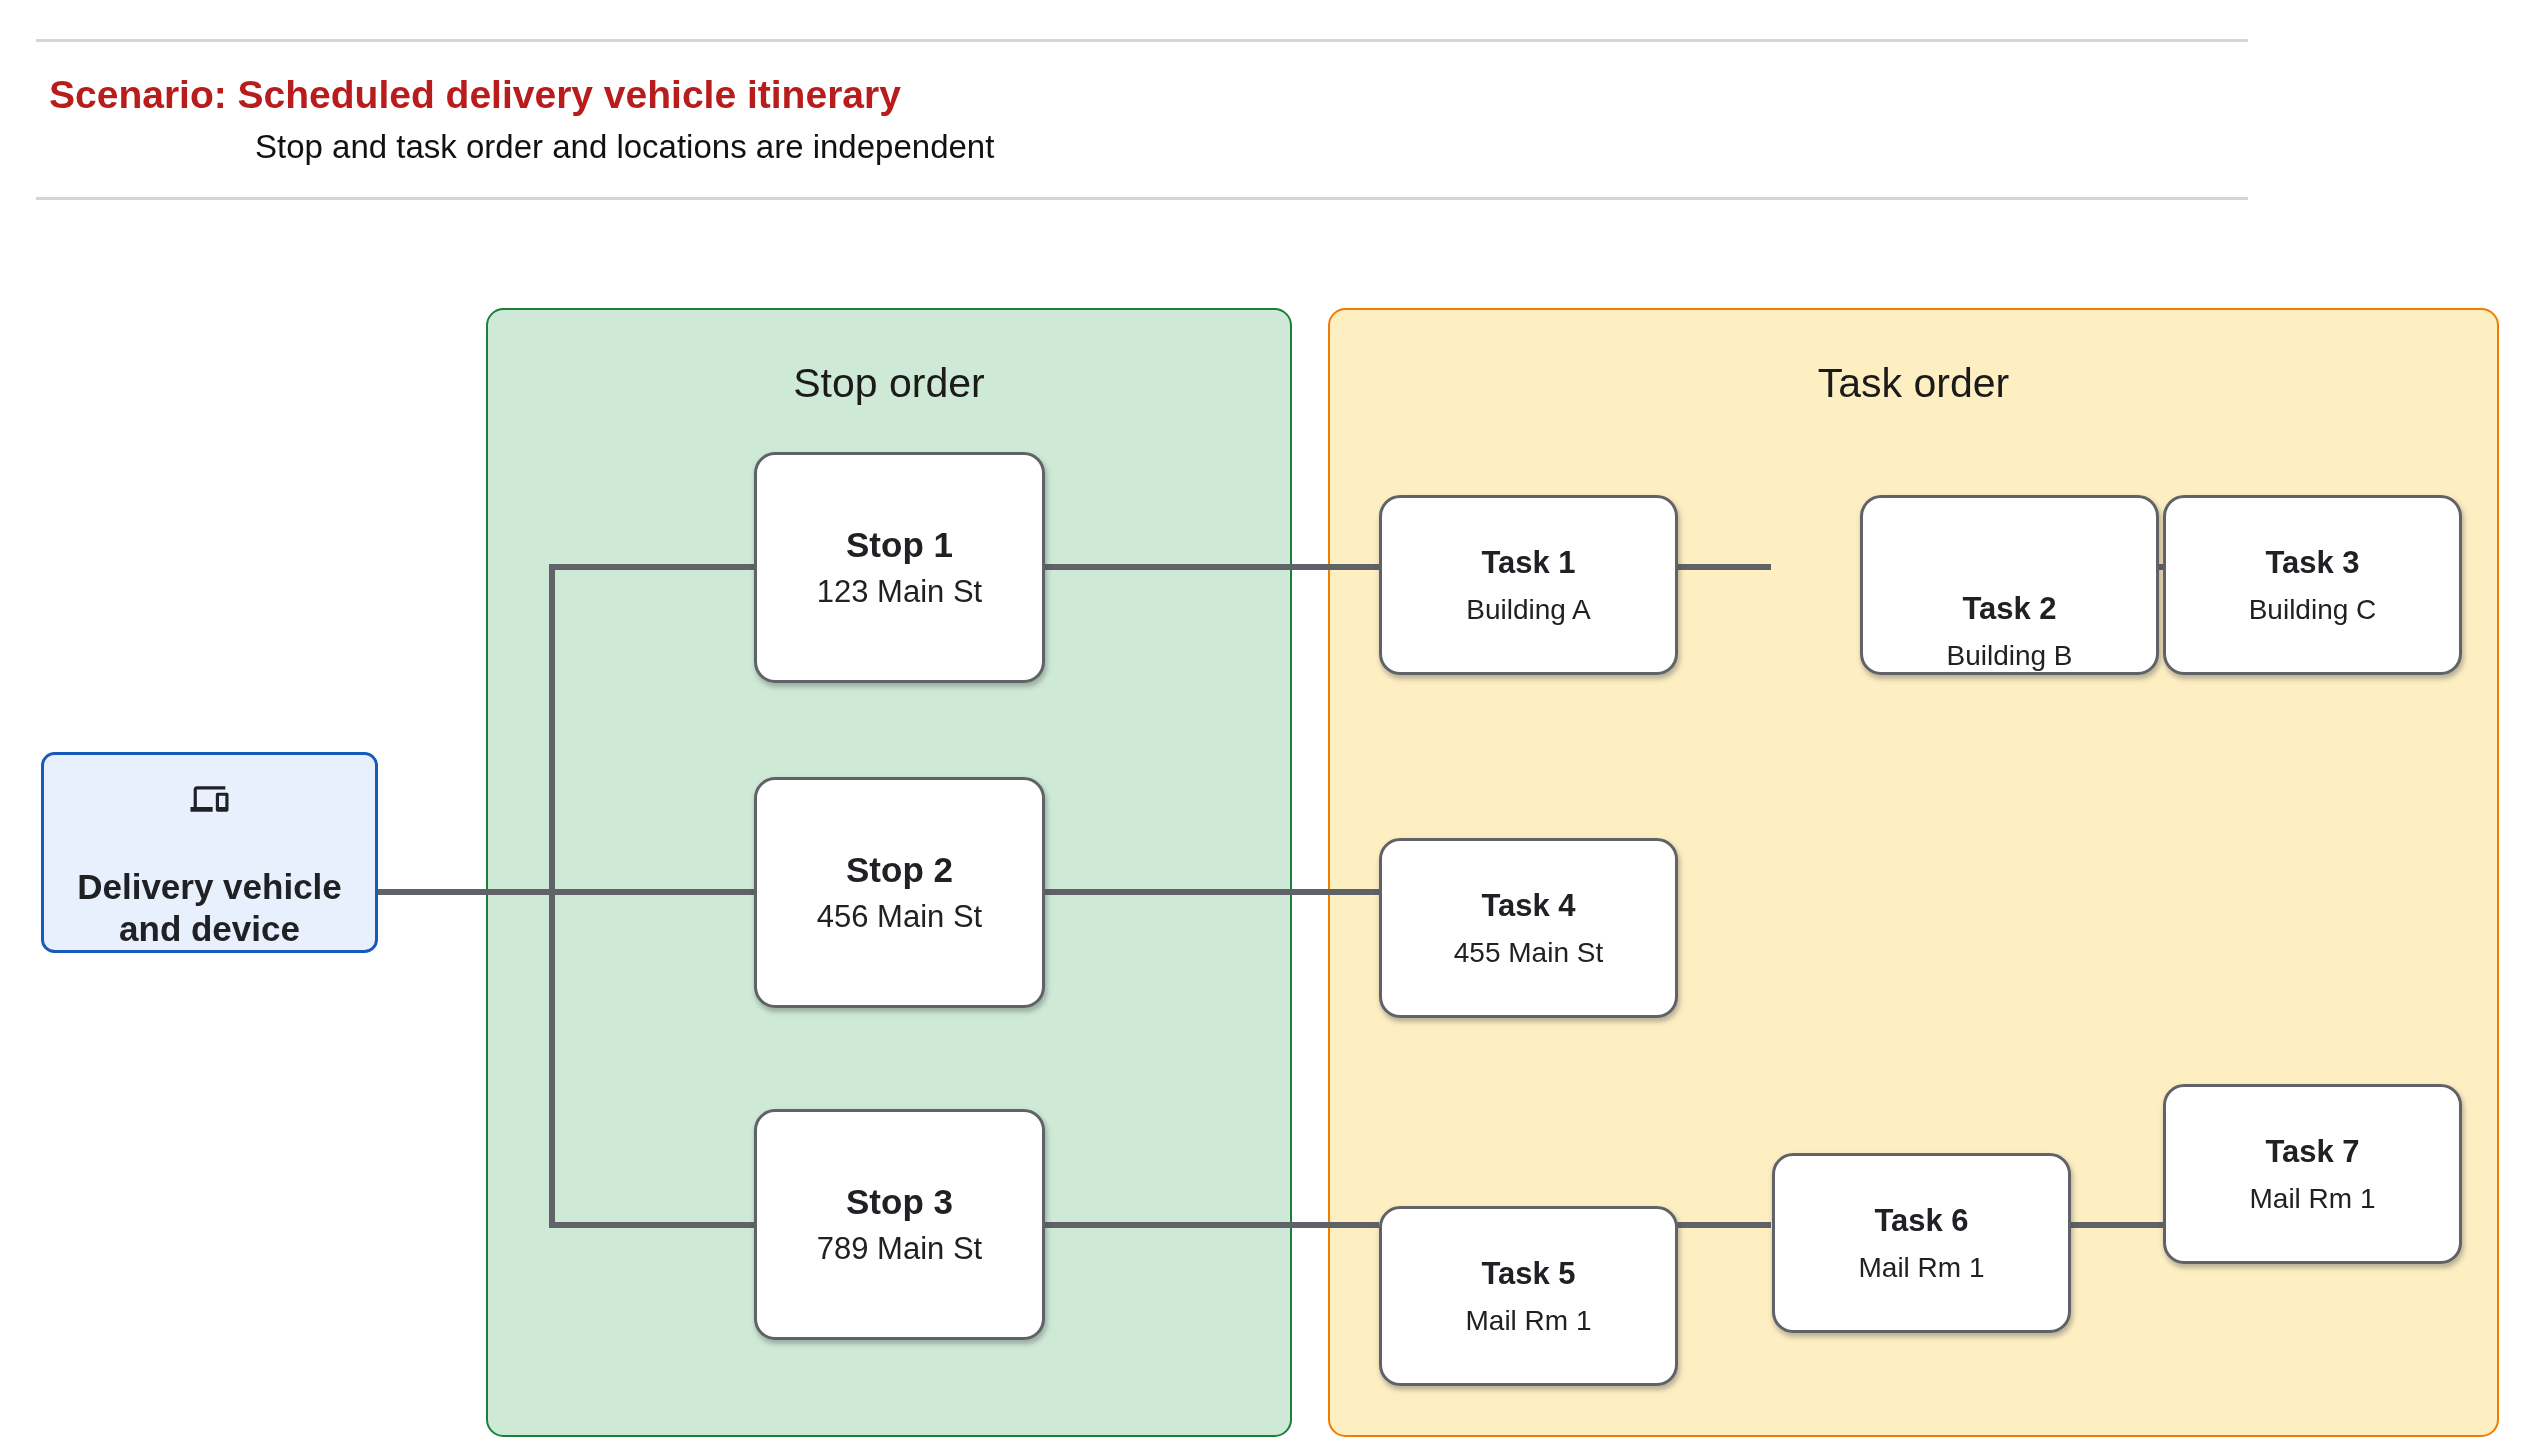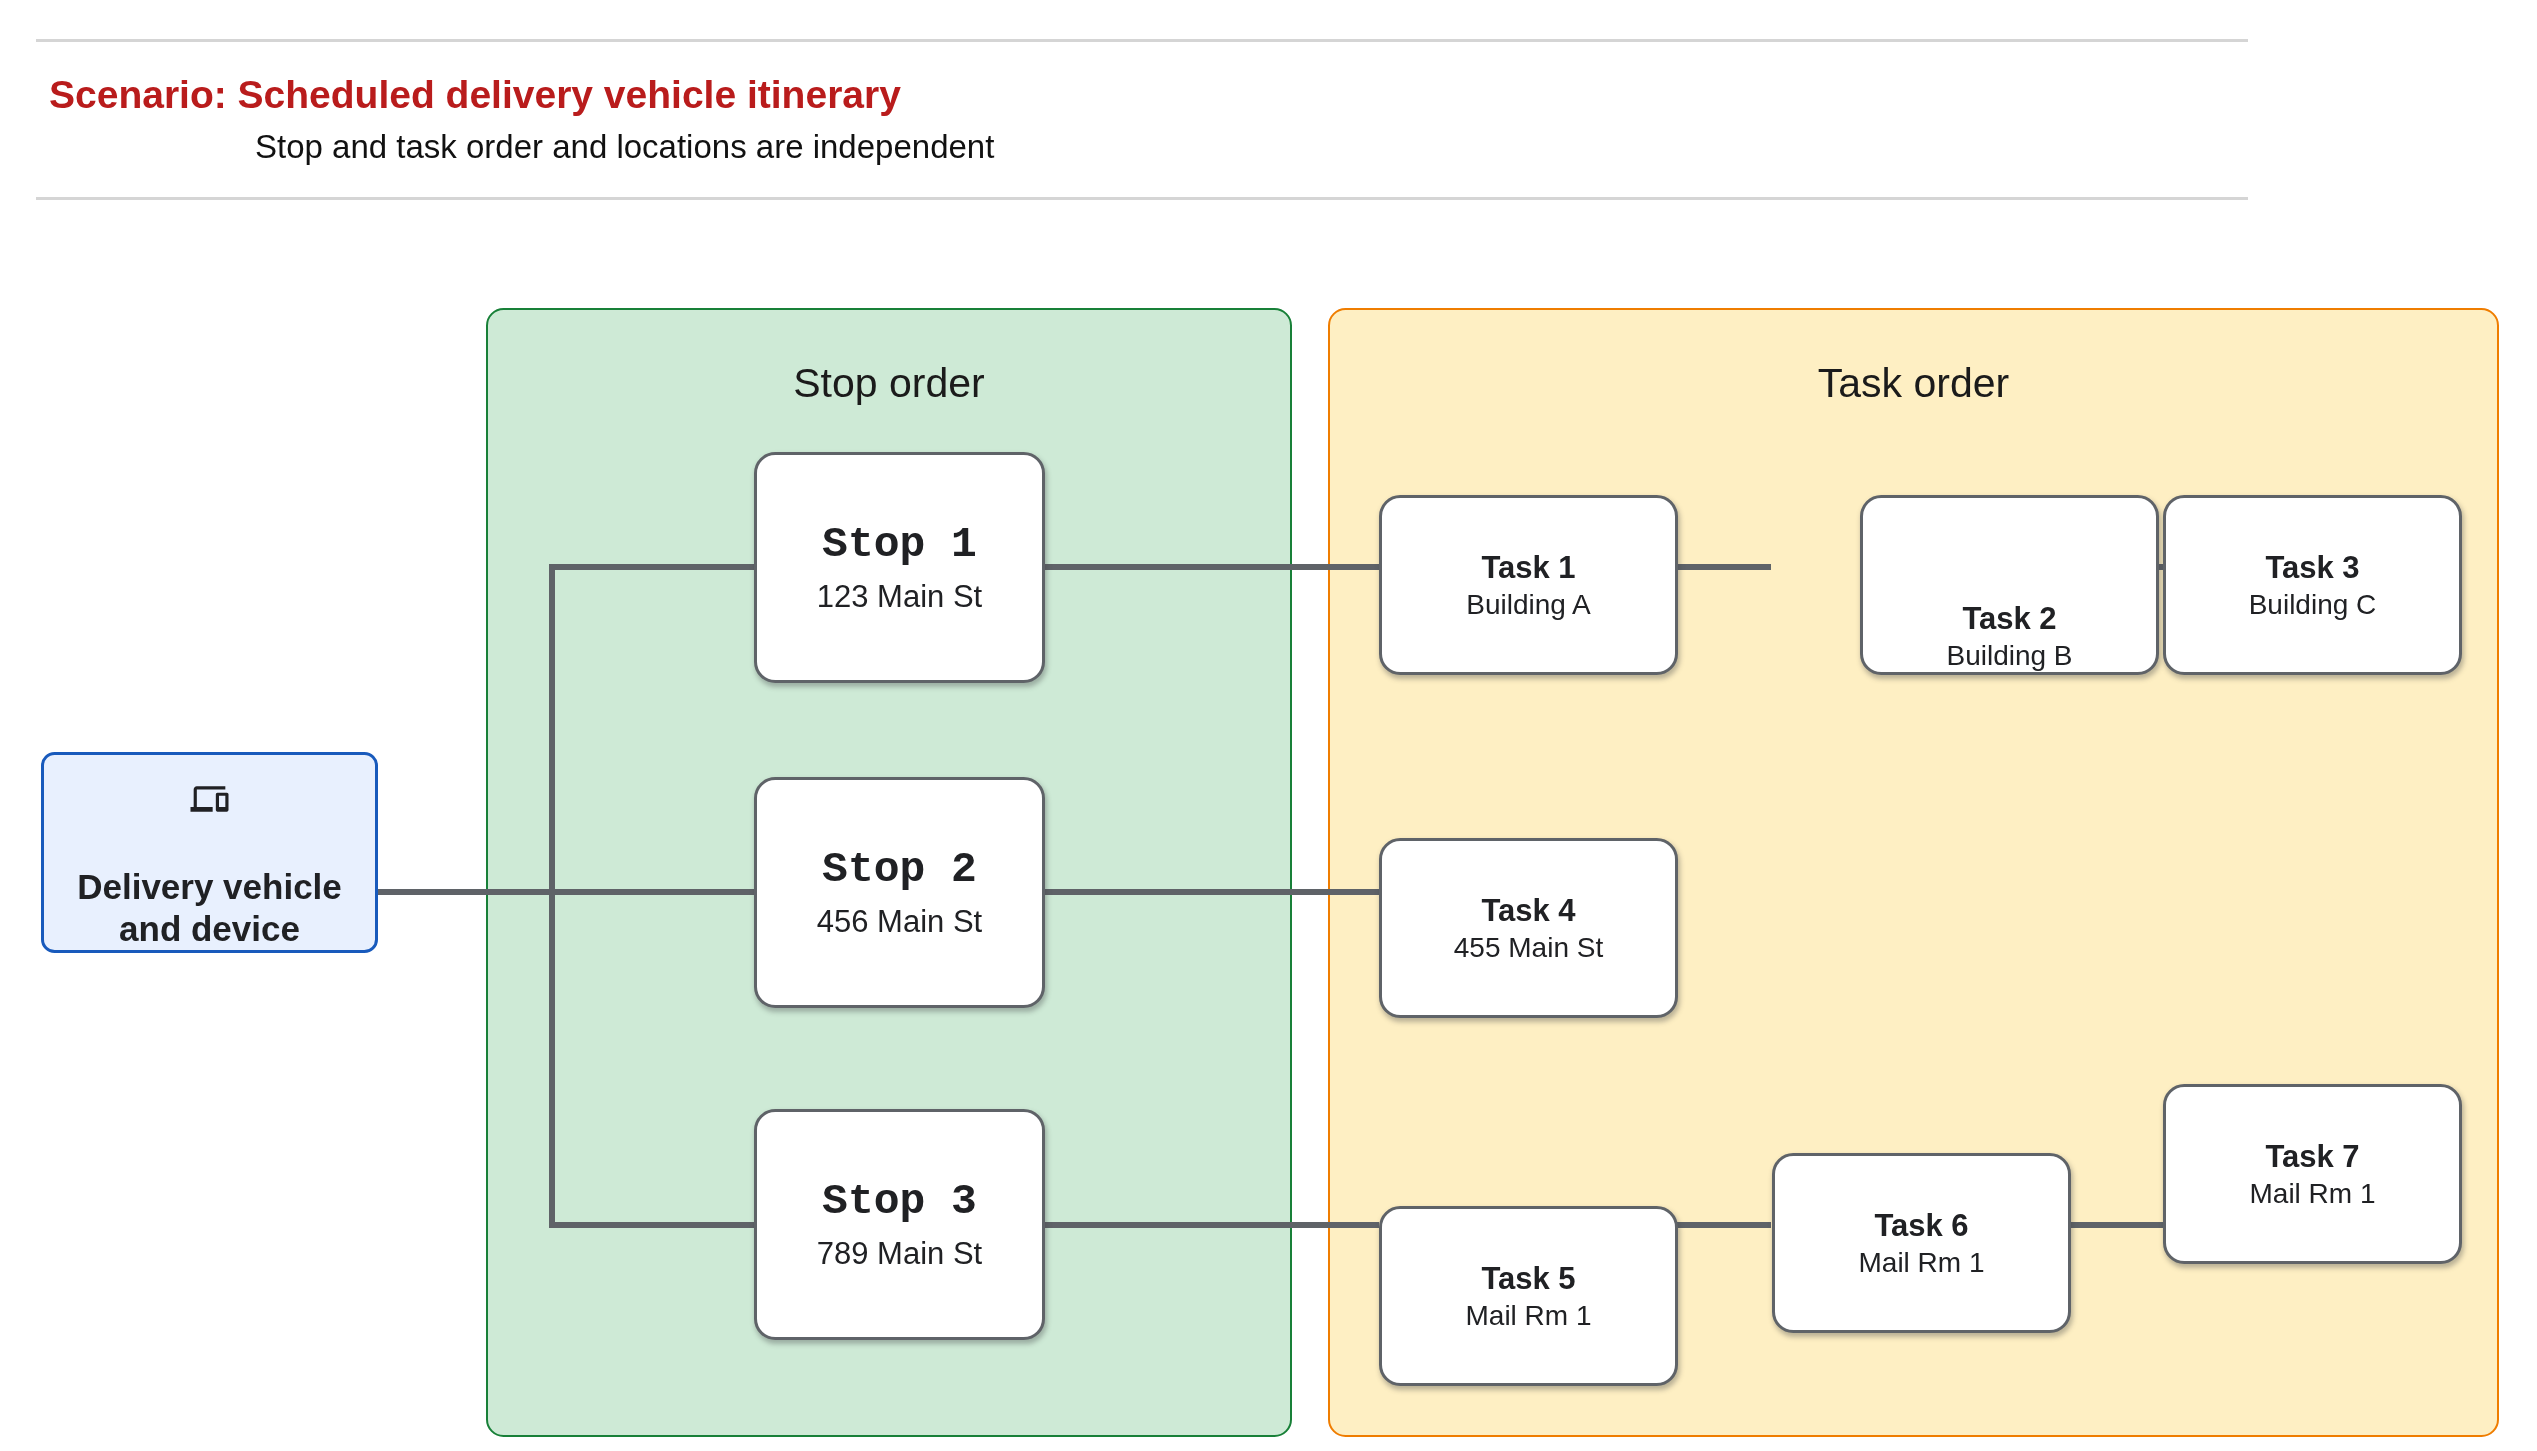--- a/index.html
+++ b/index.html
@@ -25,25 +25,25 @@
   .panel-task{left:1328px; width:1171px; background:var(--task_fill); border:2.9px solid var(--task_border);}
   .panel-title{position:absolute; top:50px; left:0; width:100%; text-align:center; font-size:41px; font-weight:400; color:#1b1b1b;}
 
   .conn{position:absolute; background:var(--connector); z-index:2;}
 
   .node{position:absolute; z-index:3; background:#fff; border:3.9px solid var(--node_border);
         border-radius:21.3px; box-shadow:1.9px 3.9px 5.8px rgba(60,64,67,.35);
         display:flex; flex-direction:column; align-items:center; justify-content:center; text-align:center;}
   .node .name{font-weight:700;}
   .stop-node{left:754px; width:291px; height:231px;}
-  .stop-node .name{font-size:43px;font-family:Liberation Mono, monospace;}
+  .stop-node .name{font-size:35px;}
   .stop-node .loc{font-size:31px; margin-top:9.7px;}
   .task-node{width:299px; height:180px;}
   .task-node .name{font-size:31px;}
-  .task-node .loc{font-size:28px; margin-top:3px;}
+  .task-node .loc{font-size:28px; margin-top:13px;}
 
   .vehicle{position:absolute; left:41px; top:752px; width:337px; height:201px; z-index:3;
            background:var(--vehicle_fill); border:3.9px solid var(--vehicle_border); border-radius:13.6px;
            display:flex; flex-direction:column; align-items:center; padding-top:25px;}
   .vehicle svg{display:block;}
   .vehicle .vlabel{margin-top:48px; font-size:35px; font-weight:700; line-height:1.2; text-align:center; color:var(--text);}
 </style>
 </head>
 <body>
 

